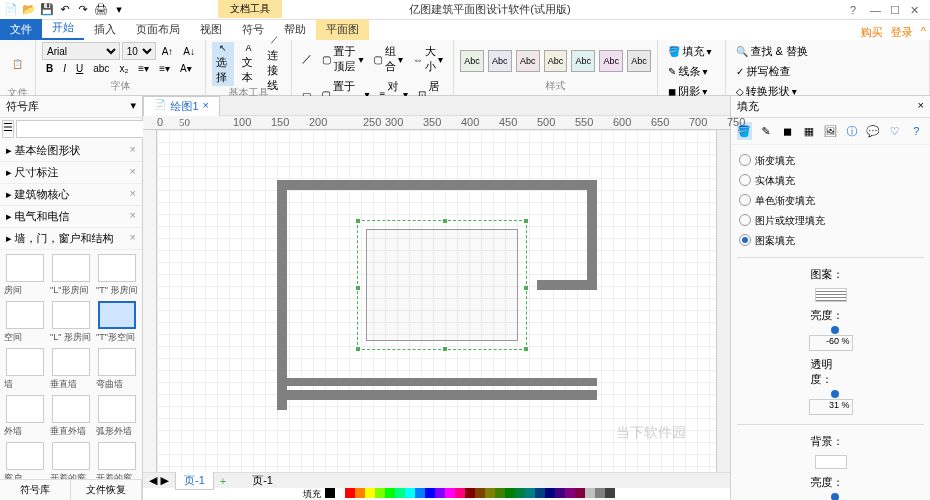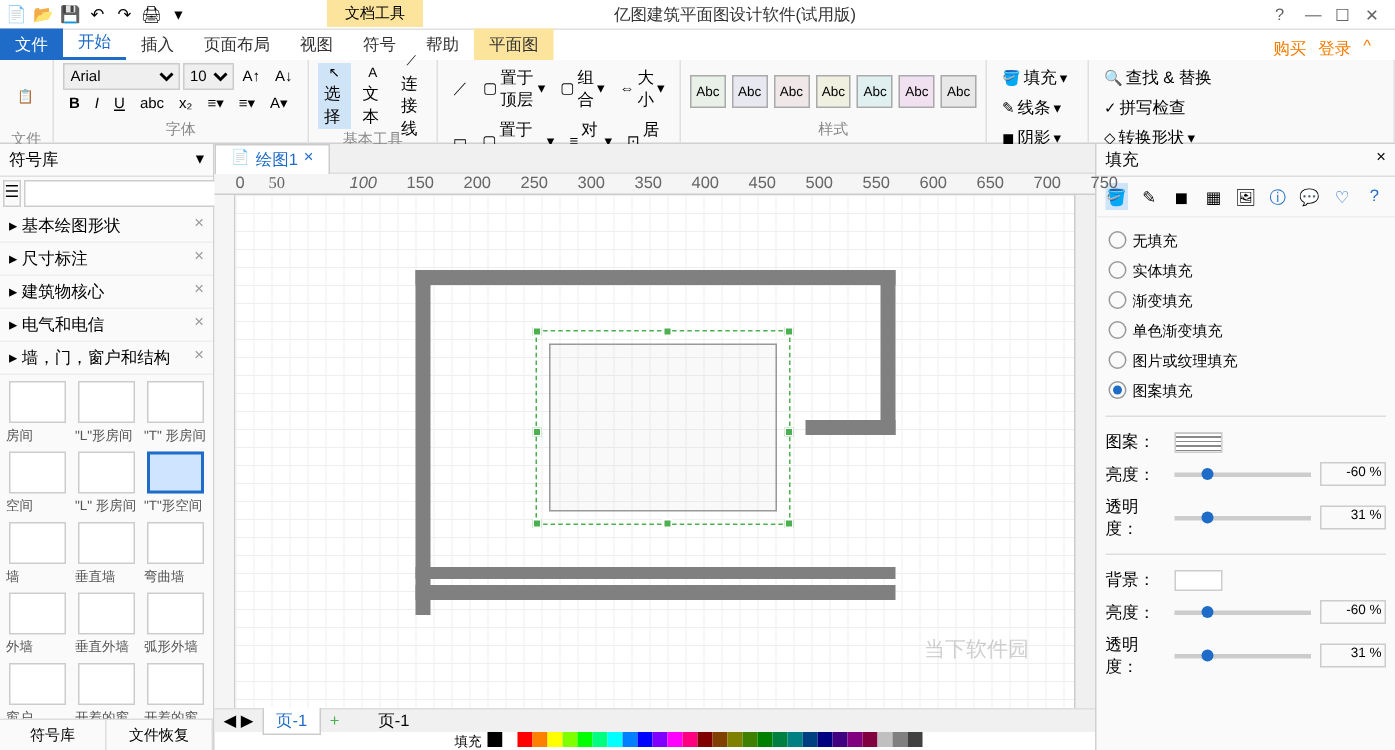--- a/index.html
+++ b/index.html
@@ -13,21 +13,21 @@
 .win-controls { display: flex; gap: 8px; padding-right: 8px; }
 .win-btn { width: 12px; height: 12px; cursor: pointer; color: #666; }
 .context-tab { background: #fde49c; padding: 2px 12px; position: absolute; left: 218px; top: 0; font-size: 10px; }
 
 
 .ribbon-tabs { height: 20px; display: flex; align-items: flex-end; background: #fff; }
 .rtab { padding: 3px 10px; cursor: pointer; color: #333; font-size: 11px; }
 .rtab.file { background: #1e6cc7; color: #fff; }
 .rtab.active { color: #1e6cc7; border-bottom: 2px solid #1e6cc7; }
 .rtab.context { background: #fde49c; }
-.ribbon-right { margin-left: auto; padding-right: 16px; display: flex; gap: 8px; color: #f57c00; }
+.ribbon-right { margin-left: auto; padding-right: 4px; display: flex; gap: 8px; color: #f57c00; }
 
 
 .ribbon { height: 56px; background: #f9f9f9; border-bottom: 1px solid #d0d0d0; display: flex; }
 .rgroup { border-right: 1px solid #e0e0e0; padding: 2px 6px; display: flex; flex-direction: column; justify-content: space-between; }
 .rgroup-label { text-align: center; font-size: 10px; color: #888; }
 .rgroup-body { display: flex; align-items: center; gap: 4px; flex: 1; }
 .rcol { display: flex; flex-direction: column; gap: 1px; }
 .rrow { display: flex; gap: 2px; align-items: center; }
 .rbtn { padding: 1px 3px; cursor: pointer; border: 1px solid transparent; display: flex; align-items: center; gap: 2px; font-size: 10px; }
 .rbtn.big { flex-direction: column; width: 34px; height: 44px; justify-content: center; font-size: 9px; }
@@ -69,21 +69,21 @@
 
 .right-panel { width: 200px; border-left: 1px solid #d0d0d0; background: #fafafa; display: flex; flex-direction: column; }
 .rp-header { padding: 3px 6px; display: flex; justify-content: space-between; border-bottom: 1px solid #ddd; }
 .rp-tabs { display: flex; gap: 6px; padding: 4px 6px; border-bottom: 1px solid #eee; }
 .rp-tab { width: 18px; height: 18px; cursor: pointer; display: flex; align-items: center; justify-content: center; }
 .rp-tab.active { background: #d0e4f7; }
 .rp-body { padding: 6px; flex: 1; overflow: auto; }
 .rp-radio { display: block; padding: 3px 0 3px 18px; font-size: 10px; cursor: pointer; position: relative; }
 .rp-radio::before { content: ''; width: 10px; height: 10px; border: 1px solid #999; border-radius: 50%; position: absolute; left: 2px; top: 3px; }
 .rp-radio.checked::after { content: ''; width: 6px; height: 6px; background: #1e6cc7; border-radius: 50%; position: absolute; left: 5px; top: 6px; }
-.rp-row { display: flex; align-items: center; gap: 6px; padding: 3px 0; font-size: 10px; }
+.rp-row { display: flex; align-items: center; gap: 6px; padding: 3px 0; font-size: 10px; flex-direction: column; }
 .rp-row label { width: 40px; }
 .rp-slider { flex: 1; height: 3px; background: #ccc; position: relative; }
 .rp-slider::after { content: ''; width: 8px; height: 8px; background: #1e6cc7; border-radius: 50%; position: absolute; top: -3px; }
 .rp-val { width: 44px; height: 16px; border: 1px solid #ccc; text-align: right; padding-right: 2px; font-size: 9px; }
 .rp-swatch { width: 32px; height: 14px; border: 1px solid #ccc; }
 
 
 .page-tabs { height: 16px; display: flex; align-items: center; background: #f0f0f0; border-top: 1px solid #ddd; font-size: 10px; }
 .ptab { padding: 1px 8px; background: #fff; border: 1px solid #ccc; color: #1e6cc7; }
 .color-bar { height: 12px; display: flex; padding-left: 160px; }
@@ -319,24 +319,24 @@
     </div>
   </div>
 
   <div class="canvas-area">
     <div class="doc-tabs">
       <div class="doc-tab">📄 <span>绘图1</span> <span>×</span></div>
     </div>
     <div class="ruler-h" id="ruler-h">
         <span style="left: 14px;">0</span>
         <span style="left: 36px; font-family: Liberation Serif, serif;">50</span>
-        <span style="left: 90px; font-style: italic;">100</span>
+        <span style="left: 90px;">100</span>
         <span style="left: 128px;">150</span>
         <span style="left: 166px;">200</span>
-        <span style="left: 204px;">250</span>
+        <span style="left: 220px;">250</span>
         <span style="left: 242px;">300</span>
         <span style="left: 280px;">350</span>
         <span style="left: 318px;">400</span>
         <span style="left: 356px;">450</span>
         <span style="left: 394px;">500</span>
         <span style="left: 432px;">550</span>
         <span style="left: 470px;">600</span>
         <span style="left: 508px;">650</span>
         <span style="left: 546px;">700</span>
         <span style="left: 584px;">750</span>
@@ -417,23 +417,22 @@
       <span class="rp-tab">◼</span>
       <span class="rp-tab">▦</span>
       <span class="rp-tab">🖼</span>
       <span class="rp-tab" style="color:#1e6cc7">ⓘ</span>
       <span class="rp-tab" style="color:#1e6cc7">💬</span>
       <span class="rp-tab" style="color:#1e6cc7">♡</span>
       <span class="rp-tab" style="color:#1e6cc7">?</span>
     </div>
     <div class="rp-body">
       <div id="rp-radios">
-          <div class="rp-radio">无填充</div>
+          <div class="rp-radio">渐变填充</div>
           <div class="rp-radio">实体填充</div>
-          <div class="rp-radio">渐变填充</div>
           <div class="rp-radio">单色渐变填充</div>
           <div class="rp-radio">图片或纹理填充</div>
           <div class="rp-radio checked">图案填充</div>
         </div>
       <hr style="margin:6px 0;border:none;border-top:1px solid #ddd">
       <div class="rp-row">
           <label>图案：</label>
           <div class="rp-swatch" style="background:repeating-linear-gradient(0deg,#888,#888 1px,#fff 1px,#fff 3px)"></div>
         </div>
       <div class="rp-row">

